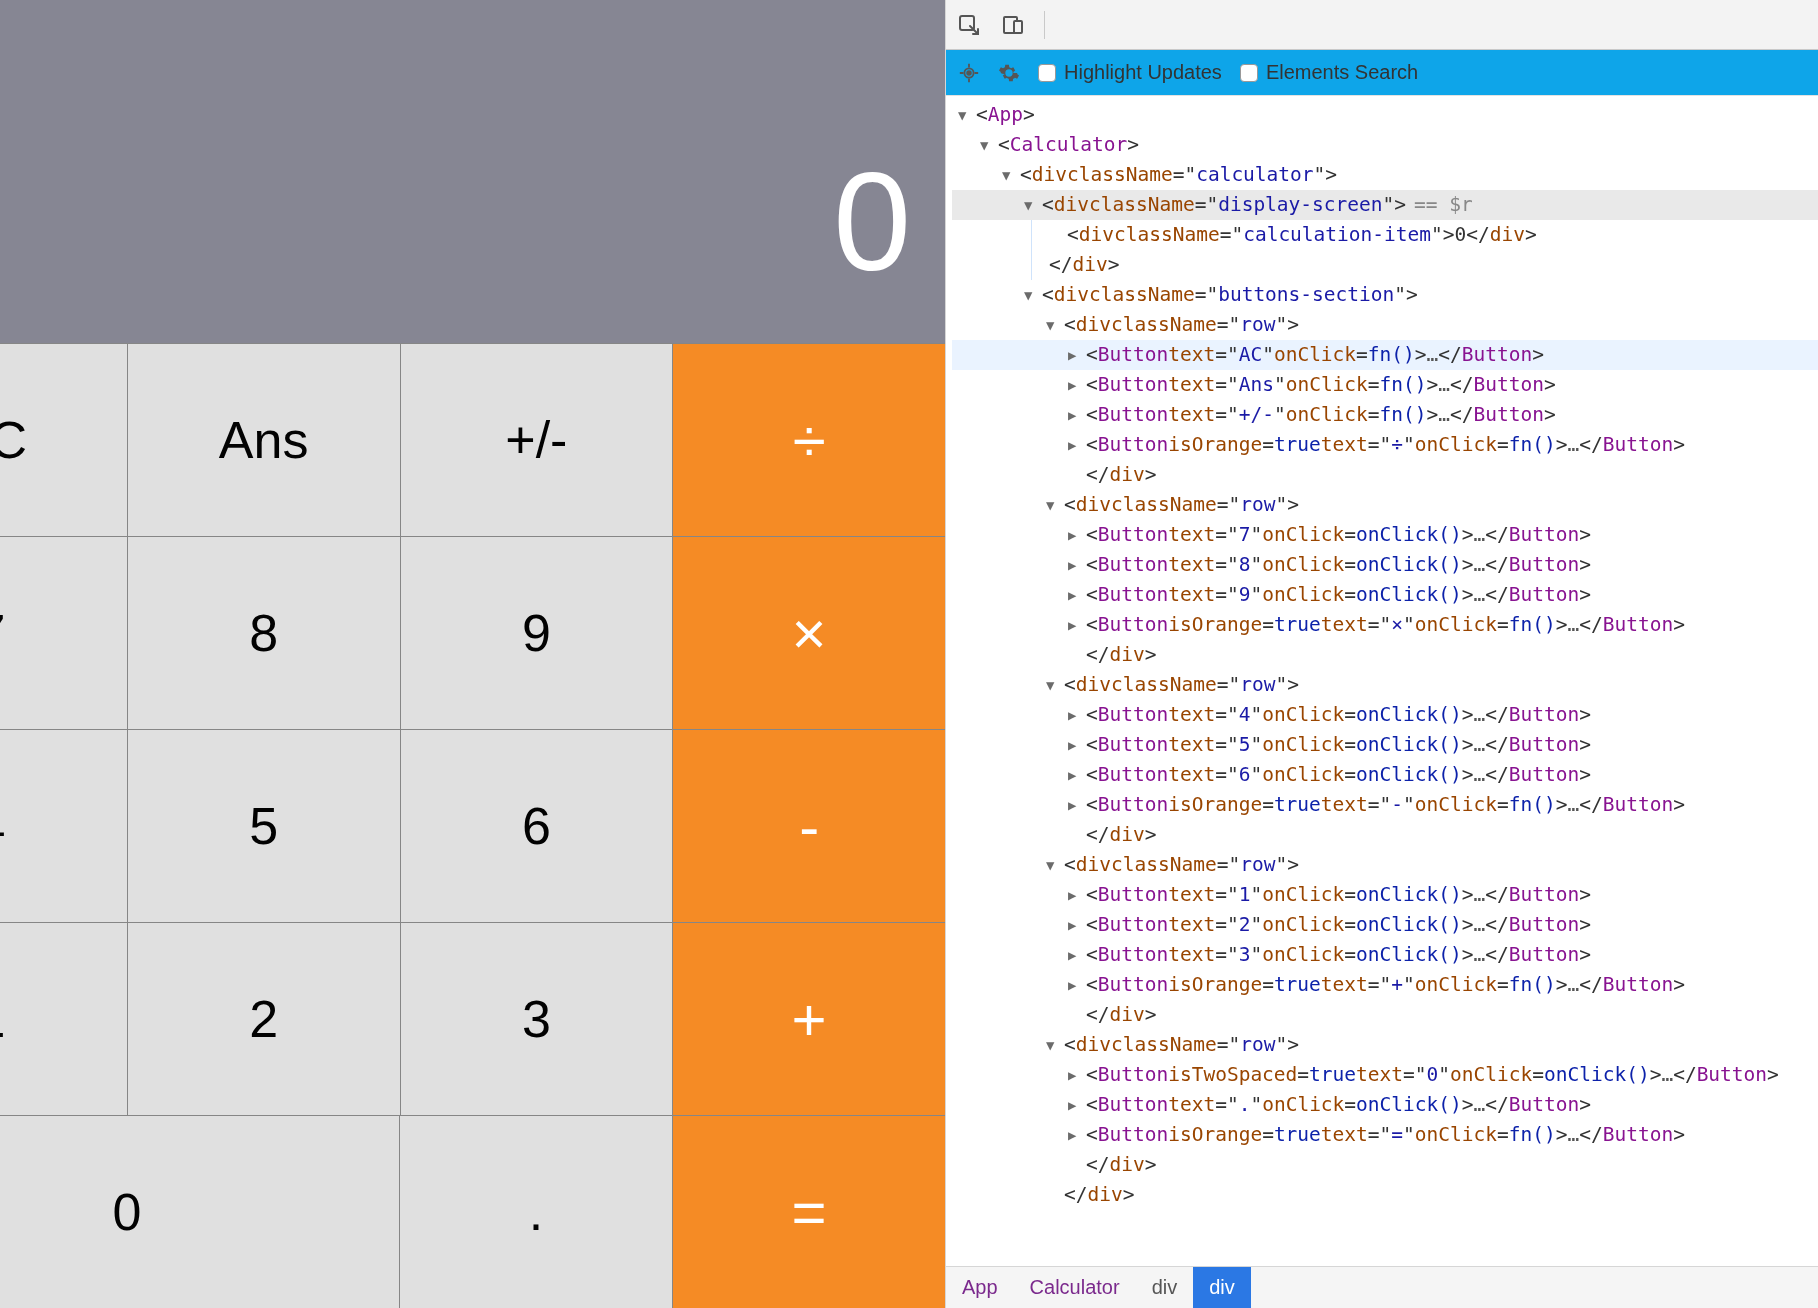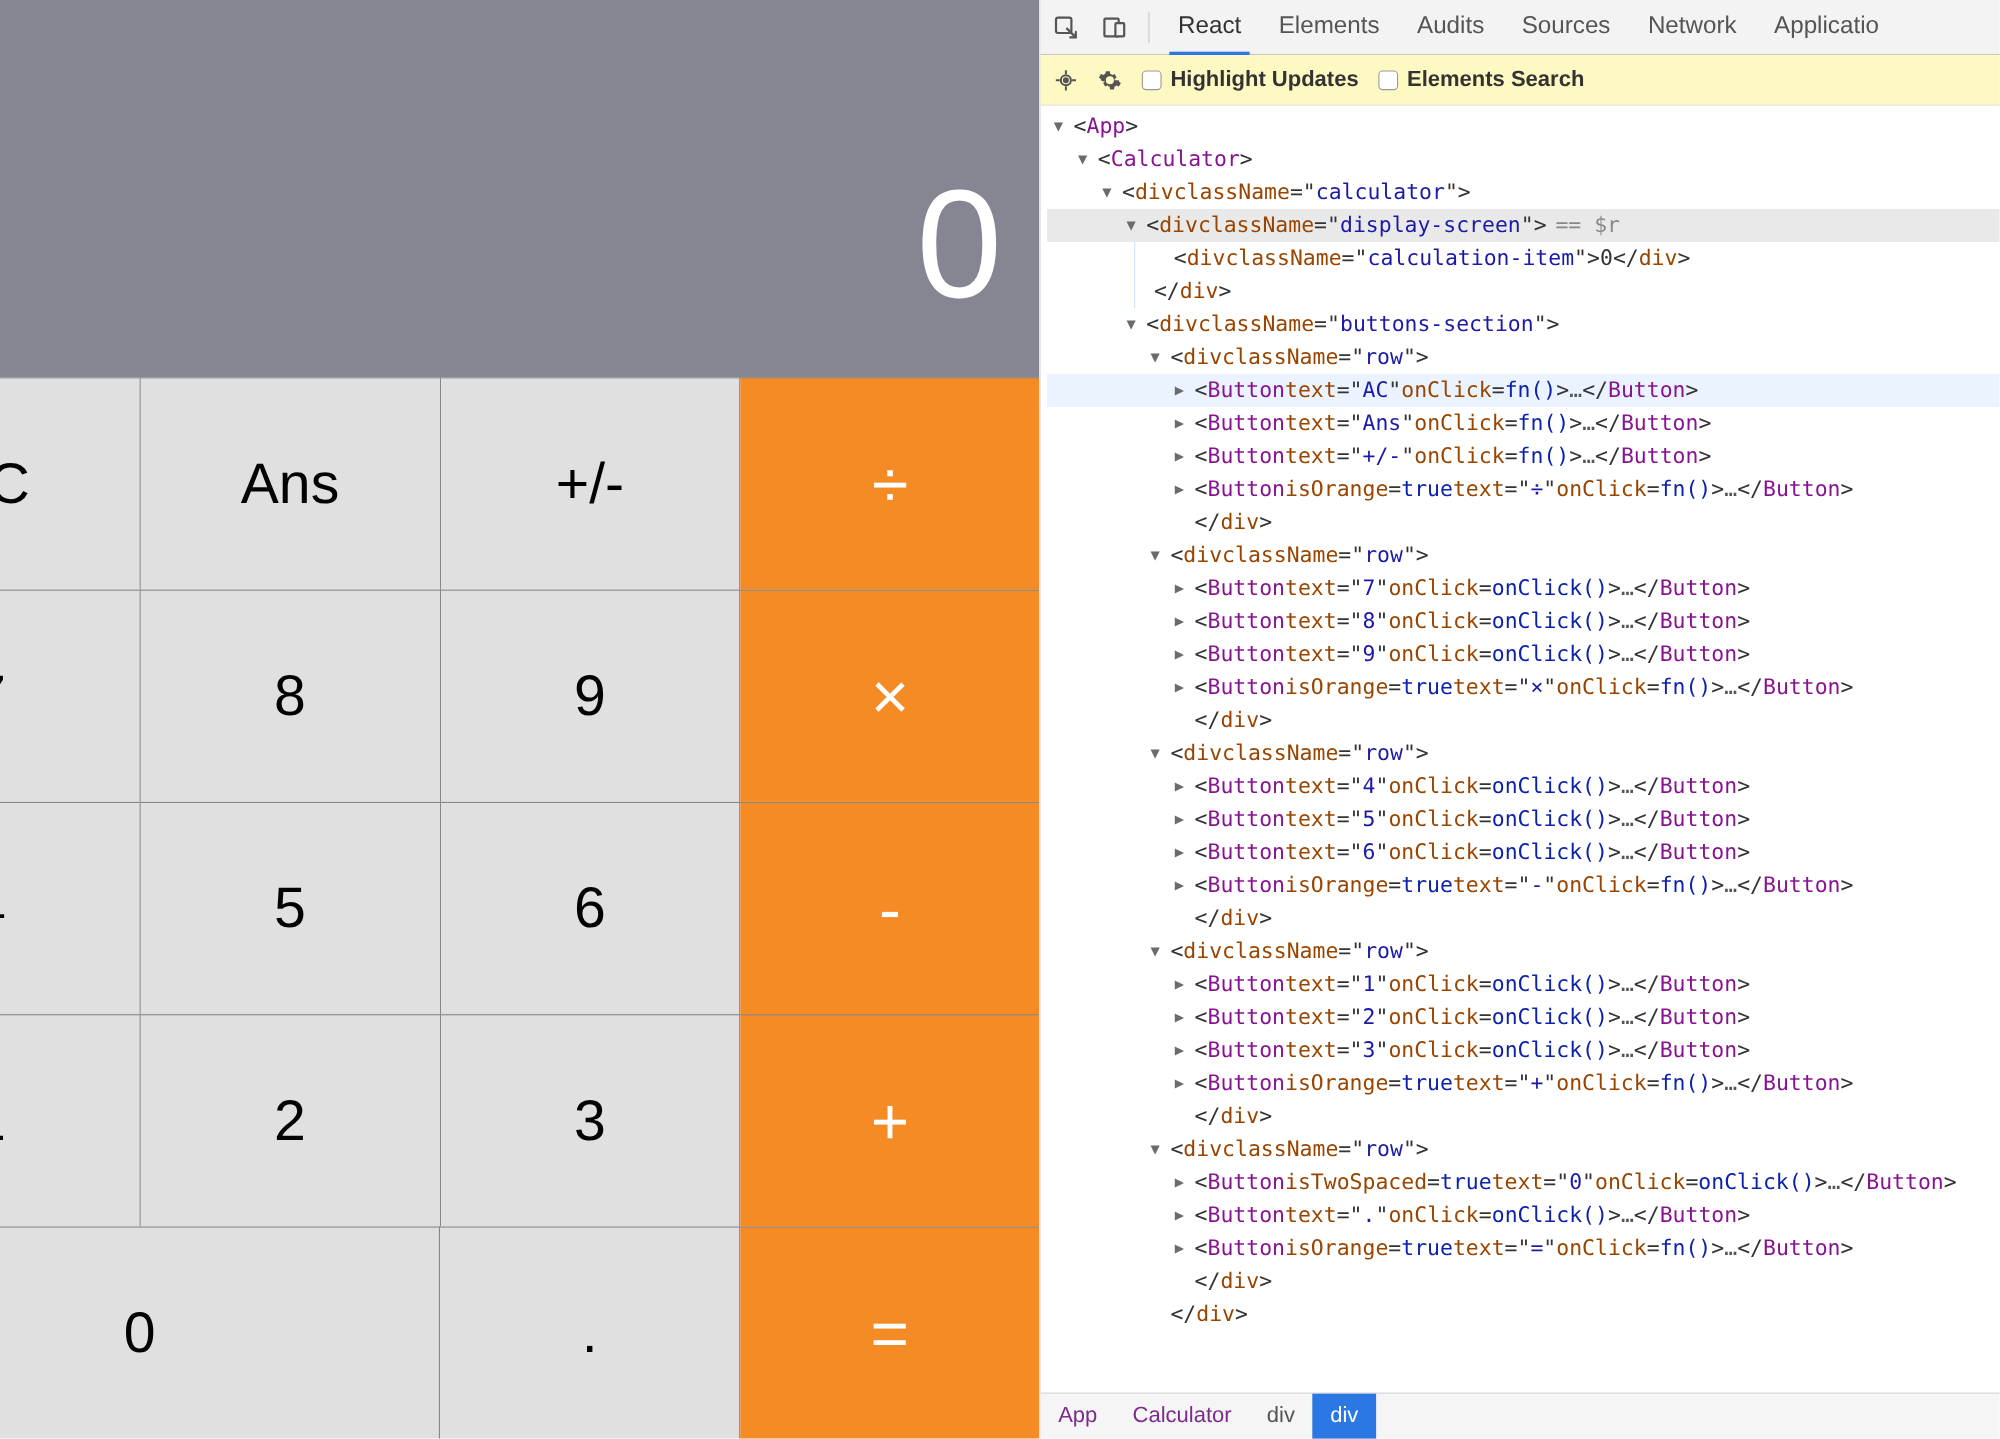--- a/index.html
+++ b/index.html
@@ -19,21 +19,21 @@
   
   .calc-clip { width: 100%; height: 100%; overflow: hidden; }
   .calc-inner { width: 1090px; height: 100%; margin-left: -145px; display: flex; flex-direction: column; }
 
   
   .devtools { flex: 1; height: 100%; display: flex; flex-direction: column; background: #fff; border-left: 1px solid #d6d6d6; font-size: 20px; }
   .dt-toolbar { display: flex; align-items: center; height: 50px; border-bottom: 1px solid #c9c9c9; padding: 0 10px; gap: 18px; background: #f3f3f3; }
   .dt-toolbar .icon { width: 26px; height: 26px; display: inline-flex; align-items: center; justify-content: center; color: #555; }
   .dt-toolbar .tab { padding: 11px 8px; font-size: 22px; color: #555; cursor: pointer; }
   .dt-toolbar .tab.active { color: #333; border-bottom: 3px solid #2b78e4; }
-  .dt-subbar { display: flex; align-items: center; height: 46px; background: #fef9c3; border-bottom: 1px solid #e2e2e2; padding: 0 12px; gap: 18px; font-size: 20px; color: #333; font-weight: bold; }
+  .dt-subbar { display: flex; align-items: center; height: 46px; background: #0ea5e9; border-bottom: 1px solid #e2e2e2; padding: 0 12px; gap: 18px; font-size: 20px; color: #333; }
   .dt-subbar .chk { display: flex; align-items: center; gap: 8px; }
   .dt-subbar .chk .box { width: 18px; height: 18px; border: 1.5px solid #999; border-radius: 4px; background: #fff; }
   .dt-search { padding: 8px 12px; background: #f3f3f3; border-bottom: 1px solid #e2e2e2; }
   .dt-search .field { display: flex; align-items: center; gap: 10px; background: #fff; border: 1px solid #d6d6d6; border-radius: 6px; padding: 6px 10px; font-size: 20px; color: #777; }
   .dt-search .si { width: 18px; height: 18px; color: #bbb; }
   .tree { flex: 1; overflow: auto; font-family: Menlo, Consolas, monospace; font-size: 19.5px; line-height: 30px; padding: 4px 0 4px 6px; white-space: nowrap; }
   .line { display: flex; align-items: center; padding: 0 8px 0 2px; }
   .line.sel { background: #e9e9e9; }
   .line.hov { background: #eaf3ff; }
   .toggle { width: 16px; display: inline-block; color: #6b6b6b; font-size: 14px; margin-right: 2px; }
@@ -109,28 +109,20 @@
         <path d="M13 13 L21 21 M21 16 V21 H16" stroke-linecap="round"></path>
       </svg>
     </span>
     <span class="icon">
       <svg width="24" height="24" viewBox="0 0 24 24" fill="none" stroke="#555" stroke-width="2">
         <rect x="3" y="4" width="13" height="16" rx="1"></rect>
         <rect x="13" y="8" width="8" height="12" rx="1" fill="#f3f3f3"></rect>
       </svg>
     </span>
     <span style="width:1px;height:28px;background:#c9c9c9;"></span>
-    <div id="dt-tabs" style="display:flex;gap:18px;">
-        <span class="tab active">React</span>
-        <span class="tab">Elements</span>
-        <span class="tab">Audits</span>
-        <span class="tab">Sources</span>
-        <span class="tab">Network</span>
-        <span class="tab">Applicatio</span>
-      </div>
   </div>
 
   <div class="dt-subbar">
     <span class="icon">
       <svg width="22" height="22" viewBox="0 0 24 24" fill="none" stroke="#555" stroke-width="2">
         <circle cx="12" cy="12" r="5"></circle>
           <circle cx="12" cy="12" r="2" fill="#555"></circle>
         <path d="M12 2v4M12 18v4M2 12h4M18 12h4"></path>
       </svg>
     </span>

